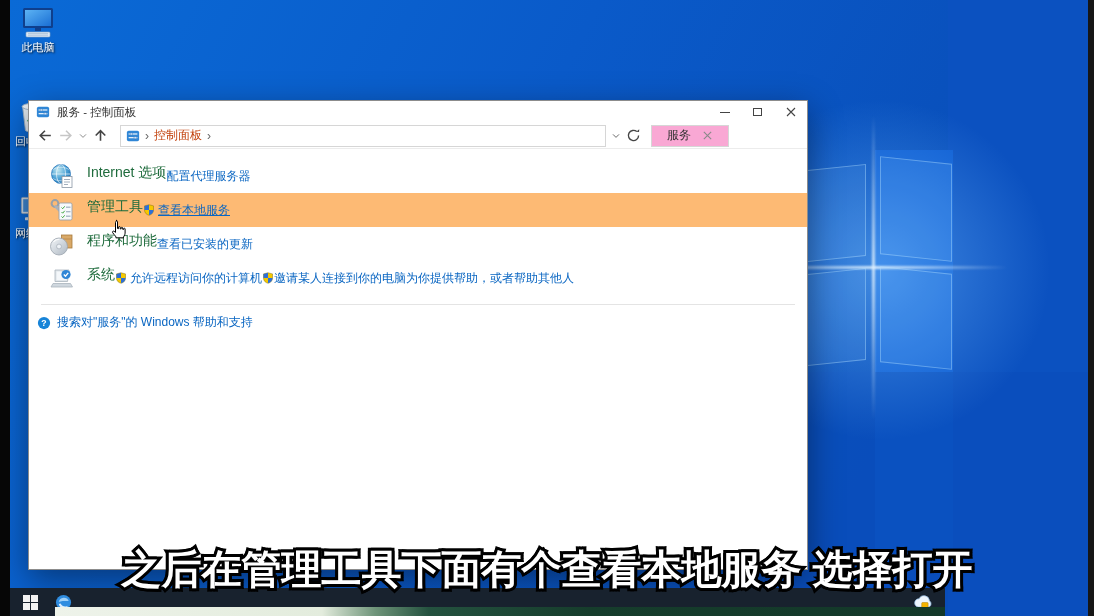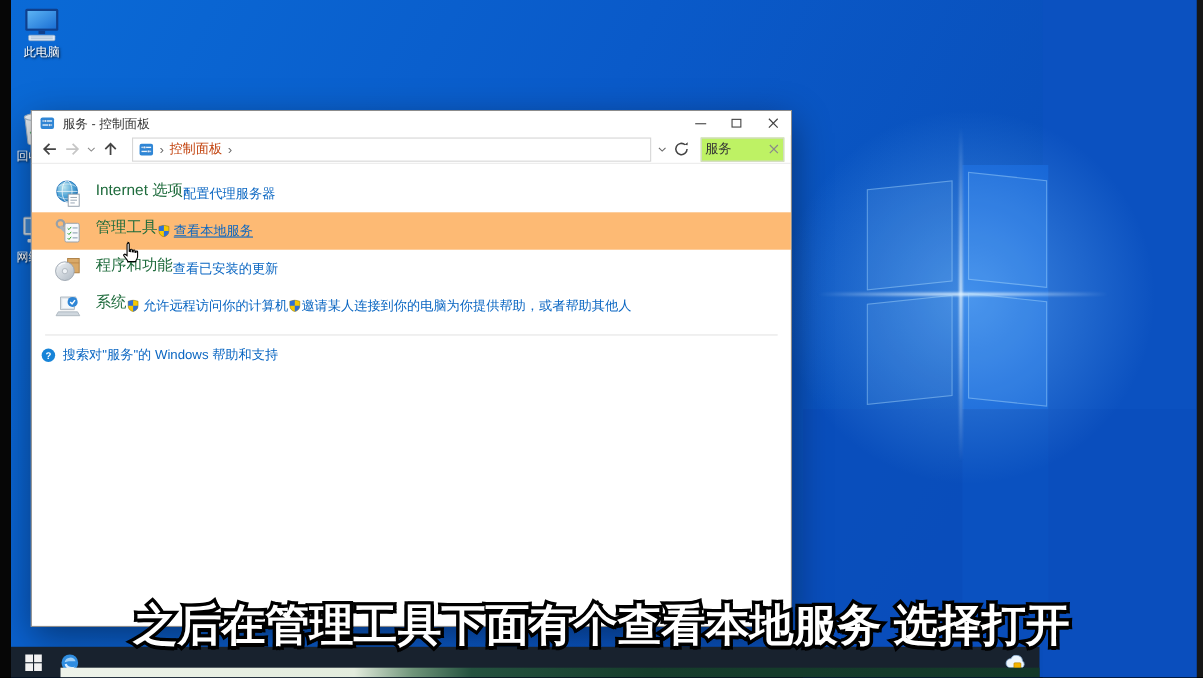--- a/index.html
+++ b/index.html
@@ -33,41 +33,41 @@
   .dicon .dlabel { margin-top:0; font-size:11px; color:#fff; text-shadow:1px 1px 2px rgba(0,0,0,.9); }
   .d-thispc { left:2px; top:6px; }
   .d-bin { left:2px; top:100px; width:44px; text-align:left; }
   .d-bin svg { margin:0 0 0 4px; }
   .d-bin .dlabel { padding-left:3px; }
   .d-net { left:2px; top:194px; width:44px; text-align:left; }
   .d-net svg { margin:0 0 0 4px; }
   .d-net .dlabel { padding-left:3px; }
 
   
-  .cpl-window { position:absolute; left:28px; top:100px; width:692px; height:470px; z-index:5;
+  .cpl-window { position:absolute; left:28px; top:100px; width:780px; height:470px; z-index:5;
     background:#fff; border:1px solid rgba(45,45,45,.55); box-shadow:0 10px 32px rgba(0,0,0,.42);
     font-size:12px; color:#222; }
   .titlebar { height:22px; display:flex; align-items:center; background:#fff; }
   .tb-icon { width:14px; height:14px; margin-left:7px; flex:none; }
   .tb-title { margin-left:7px; font-size:11.5px; color:#333; }
   .tb-btns { margin-left:auto; display:flex; height:100%; }
   .tb-btn { width:33px; height:100%; display:flex; align-items:center; justify-content:center; }
   .glyph-min { width:10px; height:1px; background:#444; }
   .glyph-max { width:9px; height:8px; border:1px solid #444; }
 
   .addressbar { height:26px; display:flex; align-items:center; padding:0 6px 0 8px; border-bottom:1px solid #ececec; }
   .nav-ic { width:17px; height:17px; flex:none; margin-right:3px; }
   .crumb-box { height:22px; width:486px; border:1px solid #d6d6d6; display:flex; align-items:center;
     padding:0 5px; margin-left:8px; background:#fff; }
   .crumb-box svg { width:14px; height:14px; flex:none; }
   .crumb-sep { color:#666; font-size:12px; margin:0 5px; }
   .crumb-item { font-size:12px; color:#c2410c; }
   .addr-right { display:flex; align-items:center; margin-left:4px; }
   .addr-search { height:22px; width:78px; border:1px solid #d6d6d6; display:flex; align-items:center;
-    padding:0 3px; margin-left:6px; background:#bef264; }
+    padding:0 15px; margin-left:6px; background:#f9a8d4; }
   .addr-search .val { font-size:12px; color:#333; }
   .addr-search svg { margin-left:auto; width:11px; height:11px; }
 
   .content { padding-top:10px; }
   .result-item { display:flex; gap:12px; padding:4px 10px 4px 20px; }
   .result-item.highlight { background:#fdba74; }
   .ri-icon { width:26px; height:26px; flex:none; }
   .ri-text { display:flex; flex-direction:row; }
   .ri-title { font-size:14px; line-height:19px; color:#1e6b3c; }
   .ri-link { font-size:12px; line-height:15px; color:#0a66c2; display:flex; align-items:center; gap:3px; }

